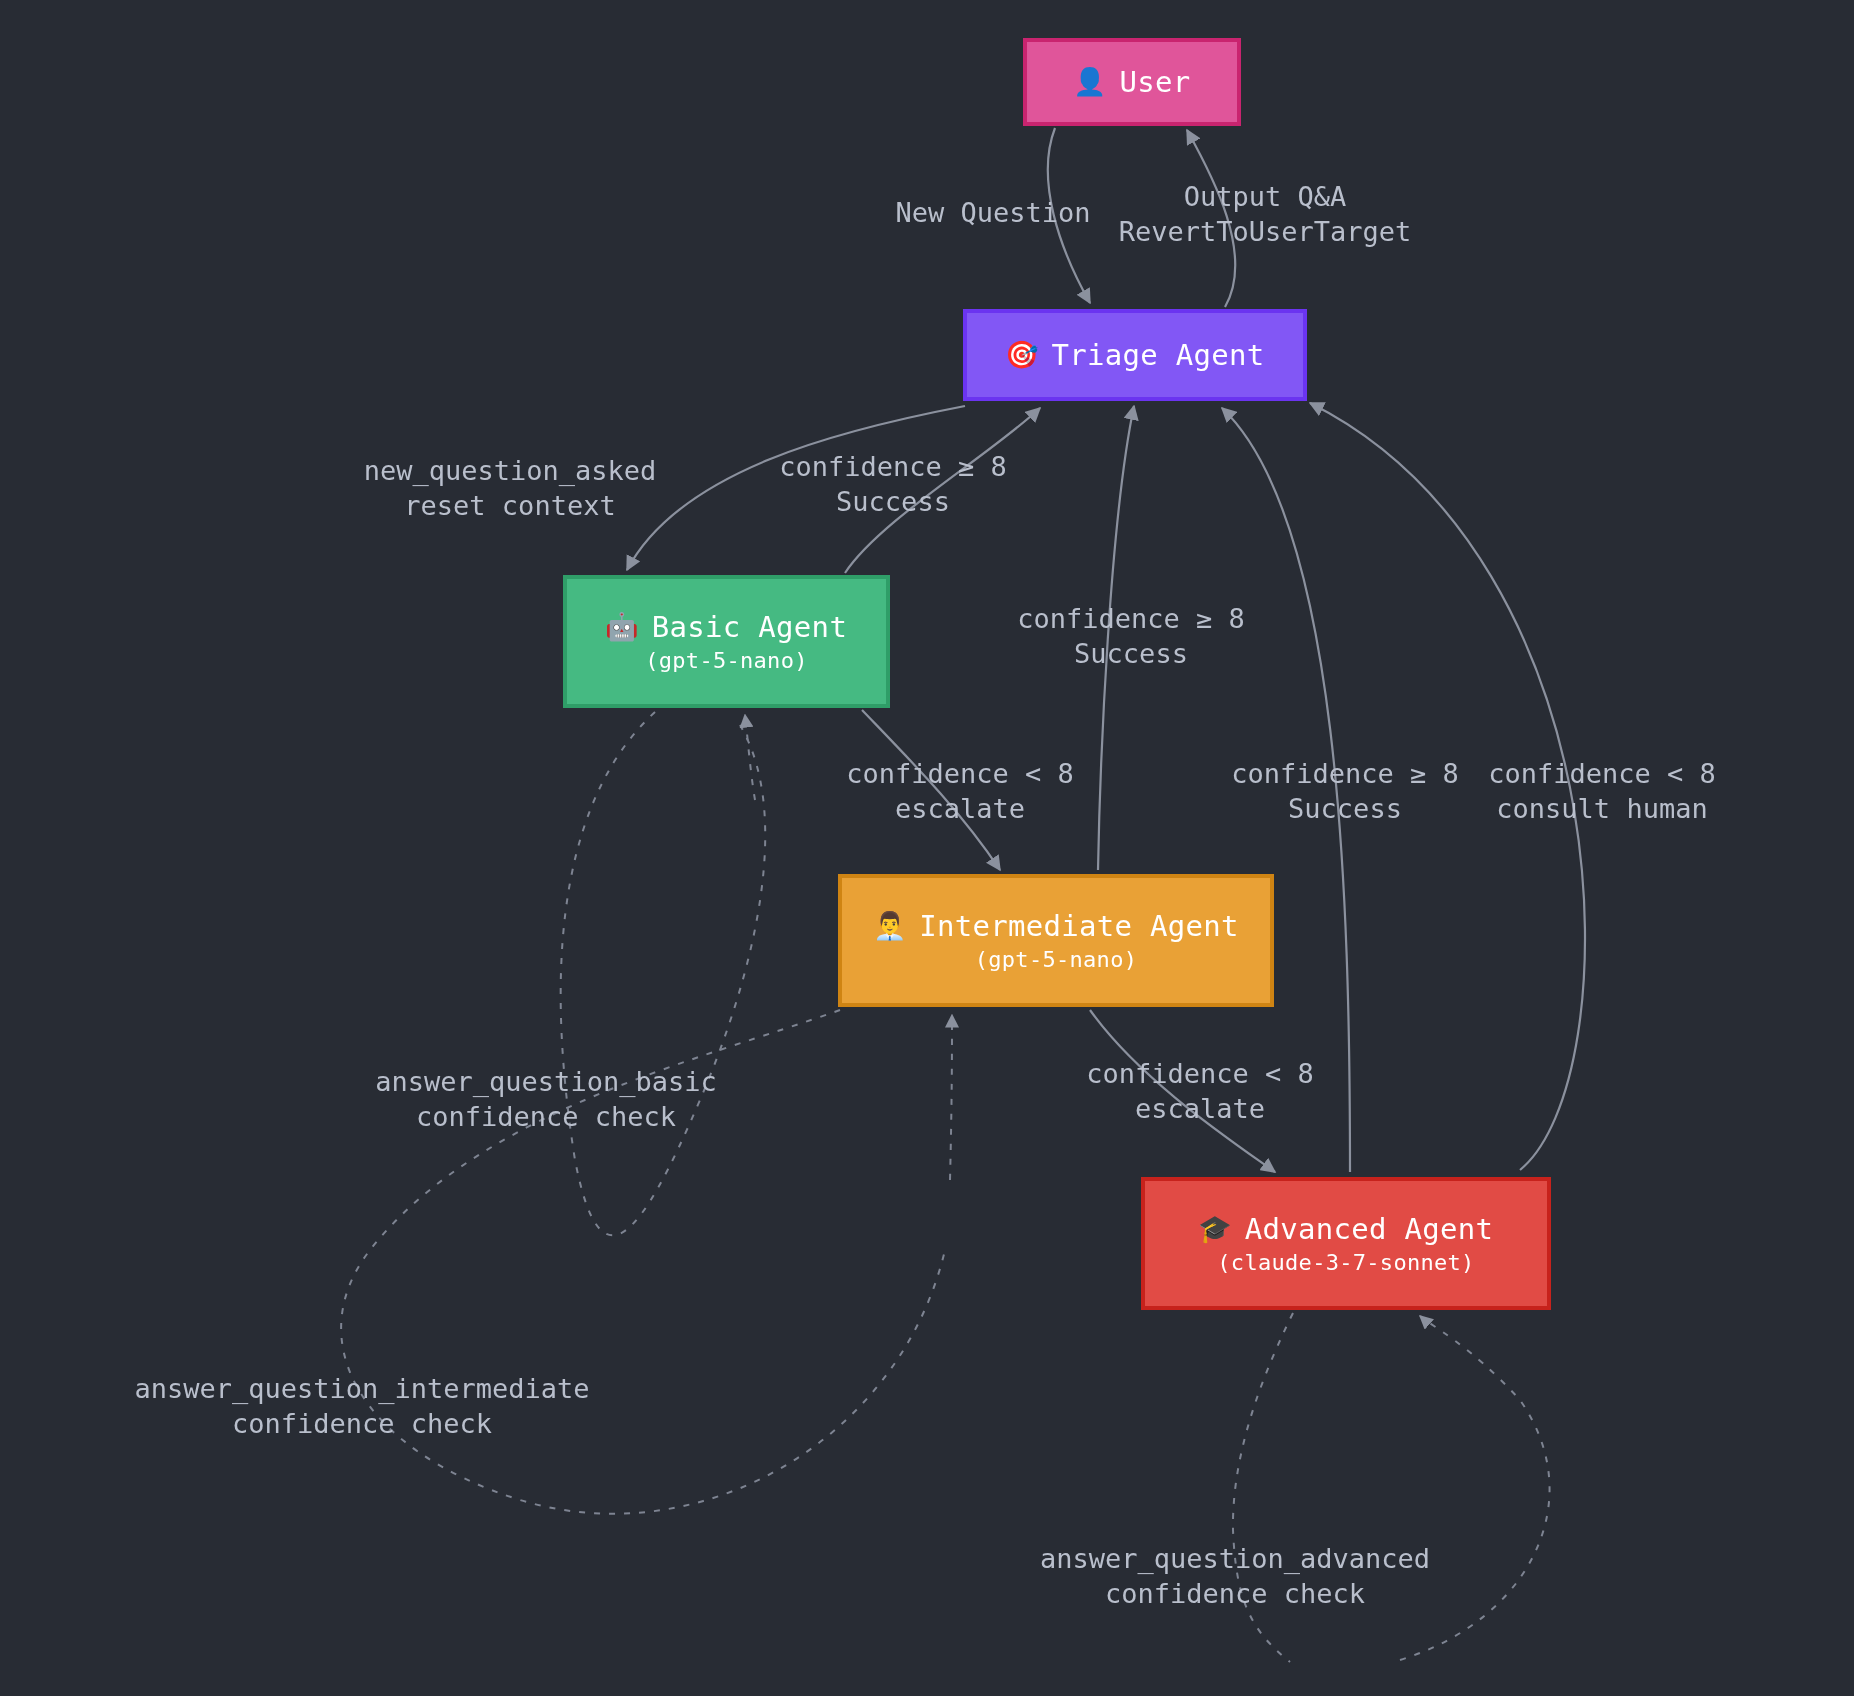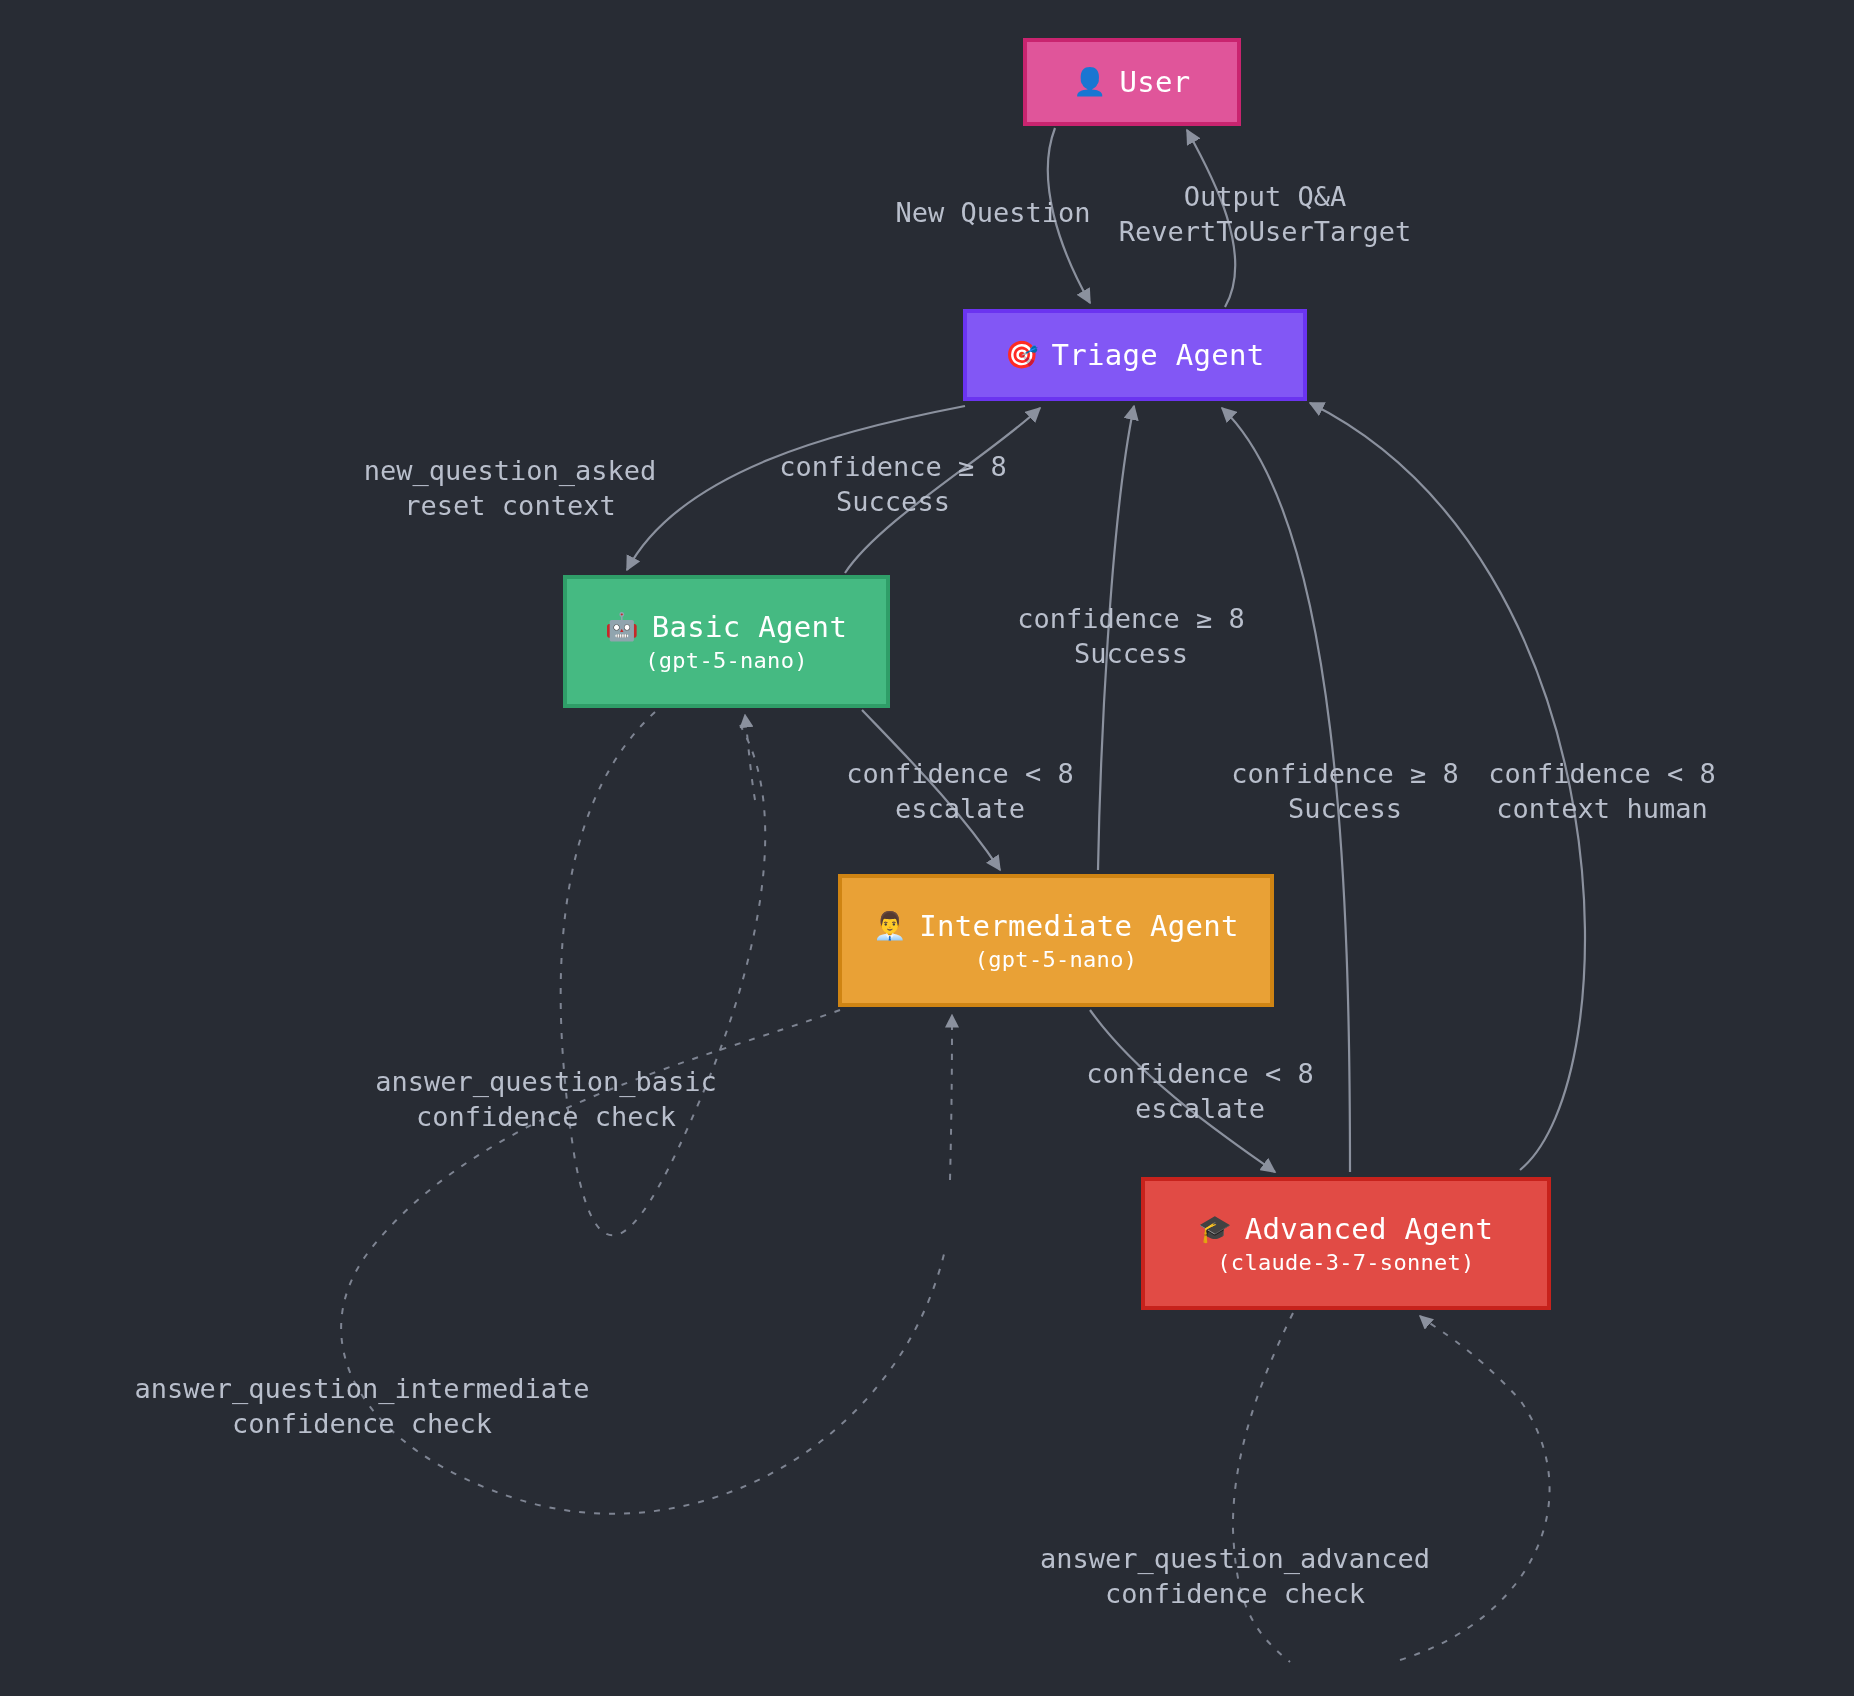--- a/index.html
+++ b/index.html
@@ -190,21 +190,21 @@
     <span class="l2">escalate</span>
   </div>
 
   <div class="edge-label" style="left:1345px;top:757px;">
     <span>confidence ≥ 8</span>
     <span class="l2">Success</span>
   </div>
 
   <div class="edge-label" style="left:1602px;top:757px;">
     <span>confidence &lt; 8</span>
-    <span class="l2">context human</span>
+    <span class="l2">consult human</span>
   </div>
 
   <div class="edge-label" style="left:546px;top:1065px;">
     <span>answer_question_basic</span>
     <span class="l2">confidence check</span>
   </div>
 
   <div class="edge-label" style="left:362px;top:1372px;">
     <span>answer_question_intermediate</span>
     <span class="l2">confidence check</span>

